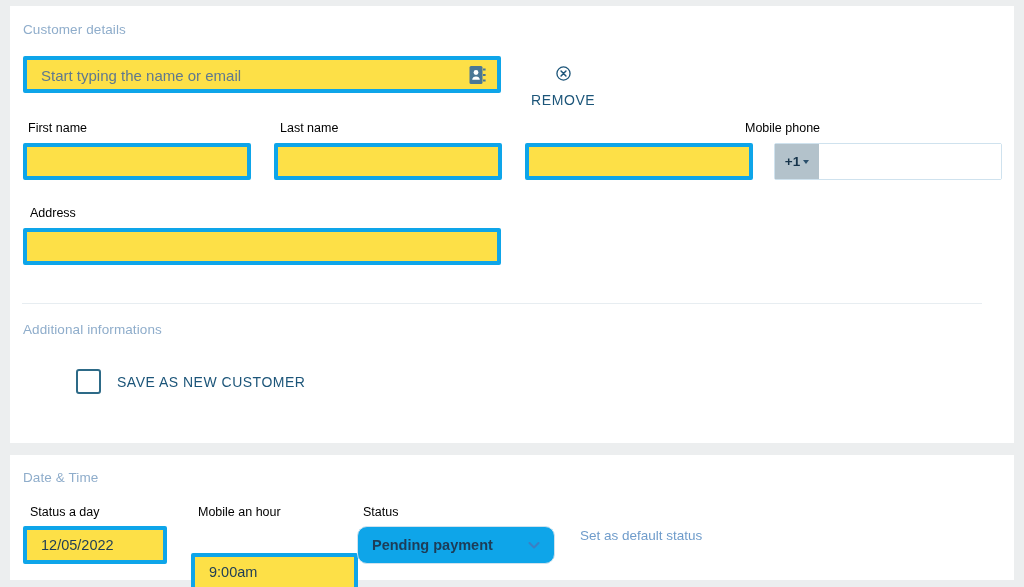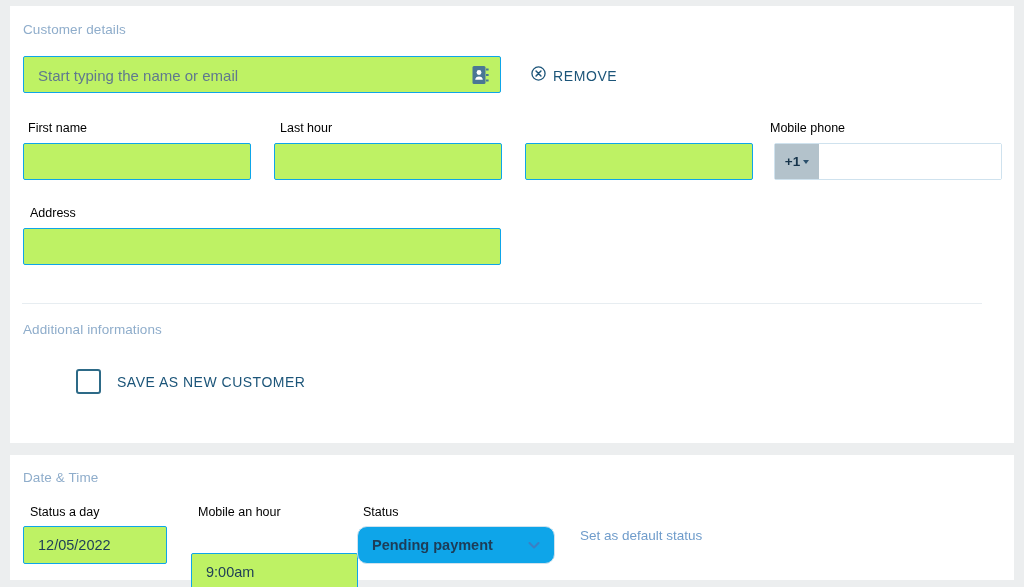--- a/index.html
+++ b/index.html
@@ -50,22 +50,22 @@
   .field-label {
     position: absolute;
     font-size: 12.5px;
     color: #000000;
     white-space: nowrap;
   }
 
   
   .input-box {
     position: absolute;
-    background: #bef264;
-    border: 1px solid #0ea5e9;
+    background: #fde047;
+    border: 4px solid #0ea5e9;
     border-radius: 2px;
   }
   .input-box .value {
     position: absolute;
     left: 14px;
     top: 50%;
     transform: translateY(-50%);
     font-size: 14.5px;
     color: #1d3c57;
     font-weight: normal;
@@ -102,32 +102,33 @@
   
   #remove-button {
     position: absolute;
     left: 531px;
     top: 66px;
     display: flex;
     align-items: center;
     gap: 7px;
     cursor: pointer;
     user-select: none;
+    flex-direction: column;
   }
   #remove-button .label {
     font-size: 14px;
     color: #1c5579;
     letter-spacing: 0.6px;
   }
 
   
   .f-firstname-label { left: 28px;  top: 121px; }
   .f-lastname-label  { left: 280px; top: 121px; }
   .f-email-label     { left: 531px; top: 121px; margin-top: 32px; }
-  .f-mobile-label    { left: 770px; top: 121px; }
+  .f-mobile-label    { left: 745px; top: 121px; }
   .f-address-label   { left: 30px;  top: 206px; }
 
   #input-firstname { left: 23px;  top: 143px; width: 228px; height: 37px; }
   #input-lastname  { left: 274px; top: 143px; width: 228px; height: 37px; }
   #input-email     { left: 525px; top: 143px; width: 228px; height: 37px; }
   #input-address   { left: 23px;  top: 228px; width: 478px; height: 37px; }
 
   
   #mobile-phone-group {
     position: absolute;
@@ -282,21 +283,21 @@
       </svg>
     </span>
     <span class="label">REMOVE</span>
   </div>
 
   <div class="field-label f-firstname-label">First name</div>
   <div class="input-box" id="input-firstname">
     <span class="value"></span>
   </div>
 
-  <div class="field-label f-lastname-label">Last hour</div>
+  <div class="field-label f-lastname-label">Last name</div>
   <div class="input-box" id="input-lastname">
     <span class="value"></span>
   </div>
 
   <div class="field-label f-email-label">E-mail</div>
   <div class="input-box" id="input-email">
     <span class="value"></span>
   </div>
 
   <div class="field-label f-mobile-label">Mobile phone</div>

